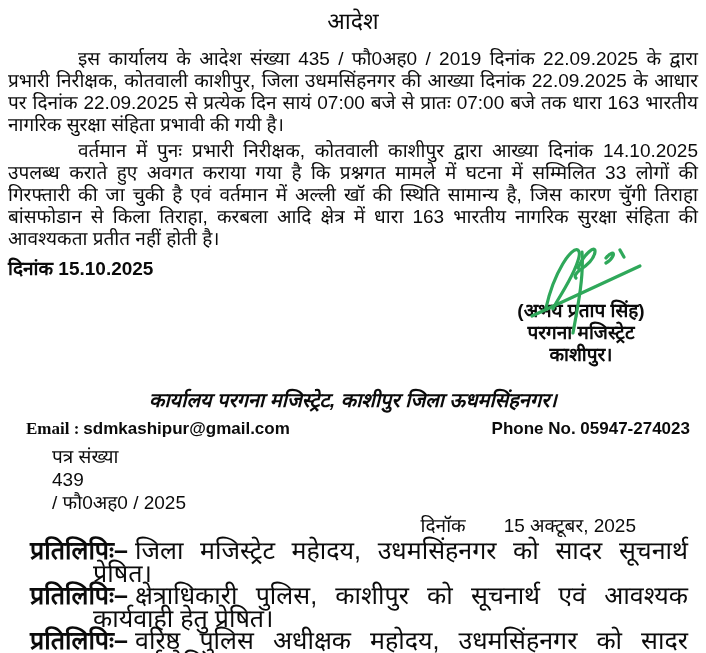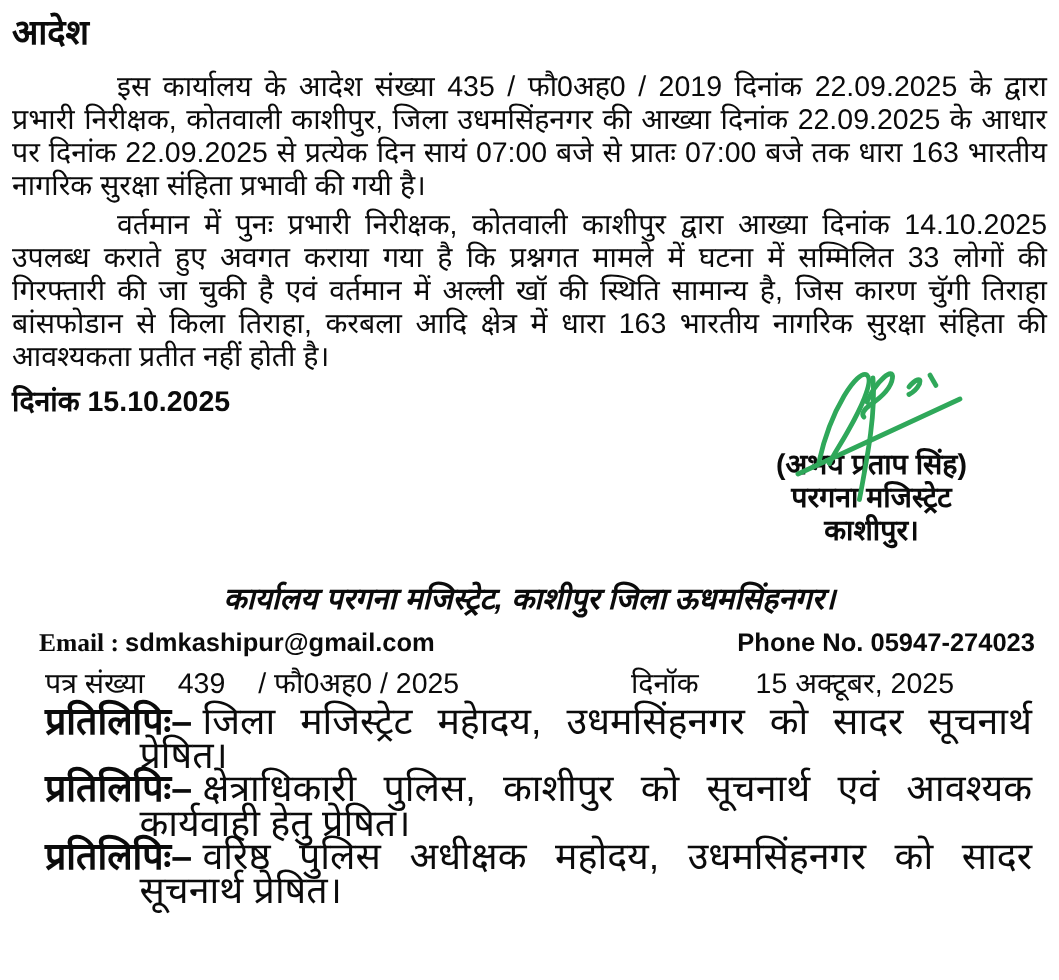--- a/index.html
+++ b/index.html
@@ -16,23 +16,23 @@
   }
   .page {
     box-sizing: border-box;
     width: 706px;
     height: 653px;
     padding: 6px 8px 4px 8px;
     background: #ffffff;
   }
   .title {
     margin: 2px 0 14px 0;
-    text-align: left;
+    text-align: center;
     font-size: 23px;
-    font-weight: bold;
+    font-weight: normal;
     line-height: 26px;
   }
   .para {
     margin: 0 0 4px 0;
     font-size: 19px;
     line-height: 22px;
     text-align: justify;
     text-indent: 70px;
   }
   .date-line {
@@ -77,20 +77,21 @@
   .email-label {
     font-family: "Liberation Serif", "DejaVu Serif", serif;
     margin-right: 4px;
   }
   .ref-row {
     display: flex;
     align-items: baseline;
     margin: 6px 0 2px 22px;
     font-size: 19px;
     line-height: 23px;
+    flex-direction: column;
   }
   .ref-no {
     margin: 0 22px;
   }
   .ref-right {
     margin-left: auto;
     margin-right: 62px;
   }
   .ref-date-value {
     margin-left: 38px;

